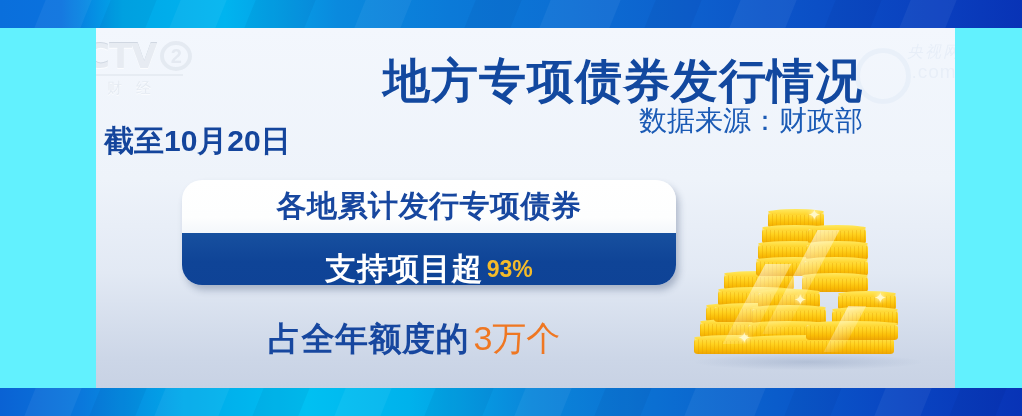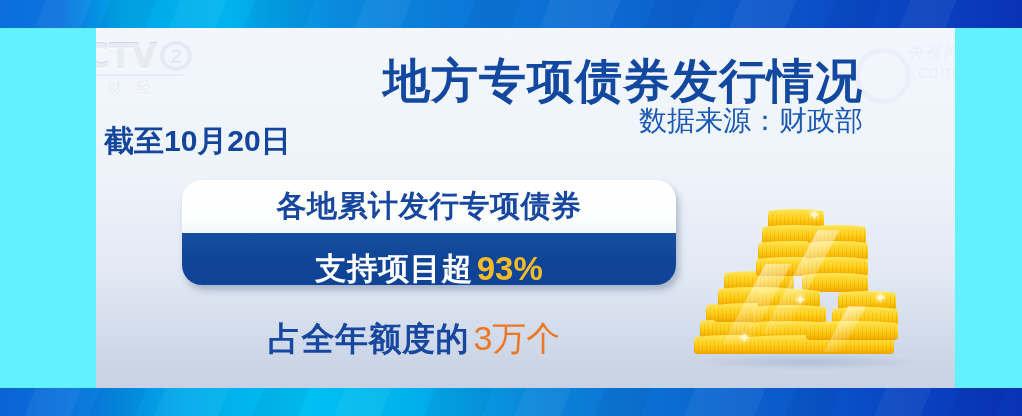--- a/index.html
+++ b/index.html
@@ -66,21 +66,21 @@
   .panel{position:absolute;left:86px;top:152px;width:494px;height:105px;
      border-radius:20px;overflow:hidden;
      box-shadow:3px 5px 7px rgba(40,60,100,.30);}
   .panel-top{height:53px;background:linear-gradient(180deg,#ffffff 0%,#fdfefe 70%,#f4f7fb 100%);
      display:flex;align-items:center;justify-content:center;white-space:nowrap;}
   .panel-top .t-label{color:#17479f;font-weight:bold;font-size:30px;letter-spacing:.5px;}
   .panel-top .t-value{color:#ef7722;font-weight:bold;font-size:31px;}
   .panel-bot{height:72px;background:linear-gradient(180deg,#17509f 0%,#0f4497 40%,#0e4296 100%);
      display:flex;align-items:center;justify-content:center;white-space:nowrap;}
   .panel-bot .b-label{color:#ffffff;font-weight:bold;font-size:31px;letter-spacing:.5px;}
-  .panel-bot .b-value{color:#f5bb29;font-weight:bold;font-size:33px;margin-left:4px;}
+  .panel-bot .b-value{color:#f5bb29;font-weight:bold;font-size:23px;margin-left:4px;}
 
   
   .line3{position:absolute;left:172px;top:288px;white-space:nowrap;}
   .line3 .l-label{color:#17479f;font-weight:bold;font-size:33px;letter-spacing:.5px;}
   .line3 .l-value{color:#ef7722;font-weight:normal;font-size:34px;}
 
   
   .coins{position:absolute;left:590px;top:178px;width:245px;height:170px;}
   .shadow{position:absolute;left:8px;top:148px;width:228px;height:16px;border-radius:50%;
      background:radial-gradient(ellipse at center,rgba(120,140,175,.30) 0%,rgba(120,140,175,0) 72%);}

